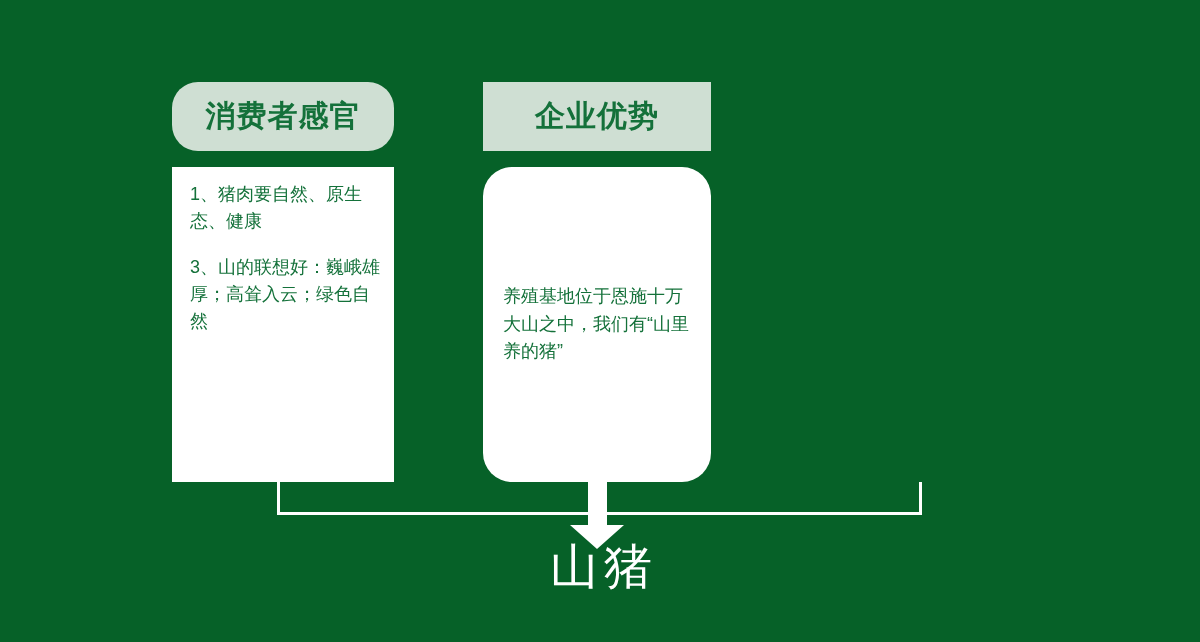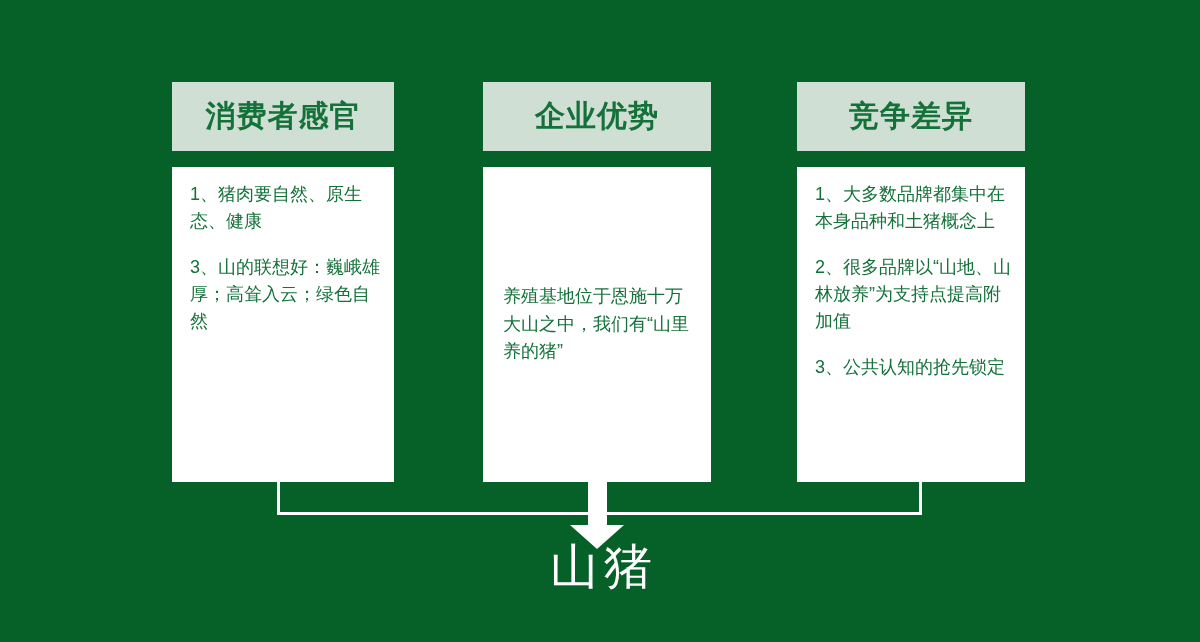--- a/index.html
+++ b/index.html
@@ -28,21 +28,21 @@
     background: #cfdfd3;
     display: flex;
     align-items: center;
     justify-content: center;
     color: #14713a;
     font-size: 30px;
     font-weight: bold;
     letter-spacing: 1px;
     box-sizing: border-box;
   }
-  .col-header.h1 { left: 172px; top: 82px;  width: 222px; }
+  .col-header.h1 { left: 172px; top: 82px;  width: 222px; border-radius: 26px; }
   .col-header.h2 { left: 483px; top: 82px;  width: 228px; align-items: center; }
   .col-header.h3 { left: 797px; top: 82px;  width: 228px; }
 
   
   .col-body {
     position: absolute;
     background: #ffffff;
     top: 167px;
     height: 315px;
     box-sizing: border-box;
@@ -50,20 +50,21 @@
     font-size: 18px;
     line-height: 1.52;
     padding: 14px 8px 10px 18px;
   }
   .col-body.b1 { left: 172px; width: 222px; }
   .col-body.b2 {
     left: 483px; width: 228px;
     display: flex;
     align-items: center;
     padding: 14px 20px;
+    border-radius: 29px;
   }
   .col-body.b3 { left: 797px; width: 228px; }
 
   .li {
     margin: 0 0 18px 0;
   }
   .li:last-child { margin-bottom: 0; }
   .mid-text {
     margin: 0;
     width: 100%;
@@ -116,38 +117,30 @@
 <body>
 
 <div id="stage">
 
   <div class="col-header h1">
     <span>消费者感官</span>
   </div>
   <div class="col-header h2">
     <span>企业优势</span>
   </div>
-  <div class="col-header h3">
-    <span>竞争差异</span>
-  </div>
 
   <div class="col-body b1">
     <p class="li">1、猪肉要自然、原生态、健康</p>
     <p class="li">3、山的联想好：巍峨雄厚；高耸入云；绿色自然</p>
   </div>
 
   <div class="col-body b2">
     <p class="mid-text">养殖基地位于恩施十万大山之中，我们有“山里养的猪”</p>
   </div>
 
-  <div class="col-body b3">
-    <p class="li">1、大多数品牌都集中在本身品种和土猪概念上</p>
-    <p class="li">2、很多品牌以“山地、山林放养”为支持点提高附加值</p>
-    <p class="li">3、公共认知的抢先锁定</p>
-  </div>
 
   <div class="conn v-left"></div>
   <div class="conn v-right"></div>
   <div class="conn h-bus"></div>
   <div class="arrow-shaft"></div>
   <div class="arrow-head"></div>
 
   <div class="bottom-label">山猪</div>
 
 </div>

